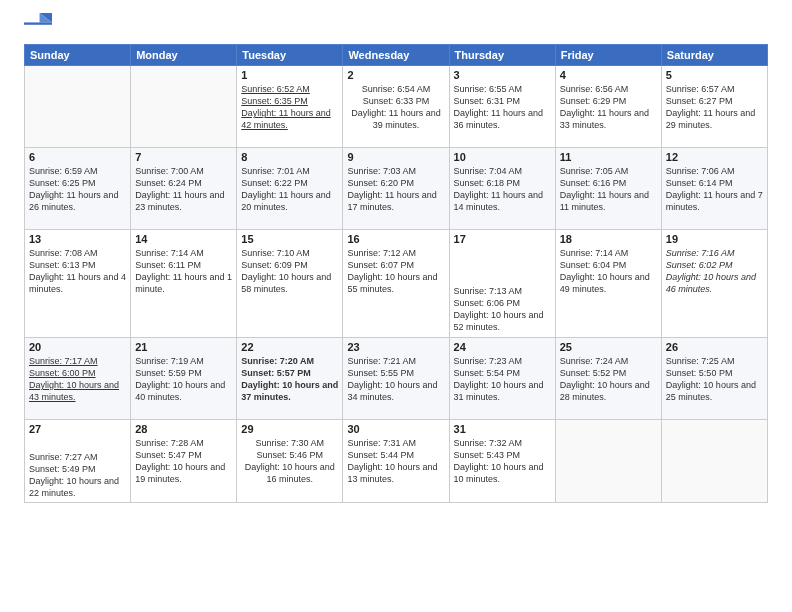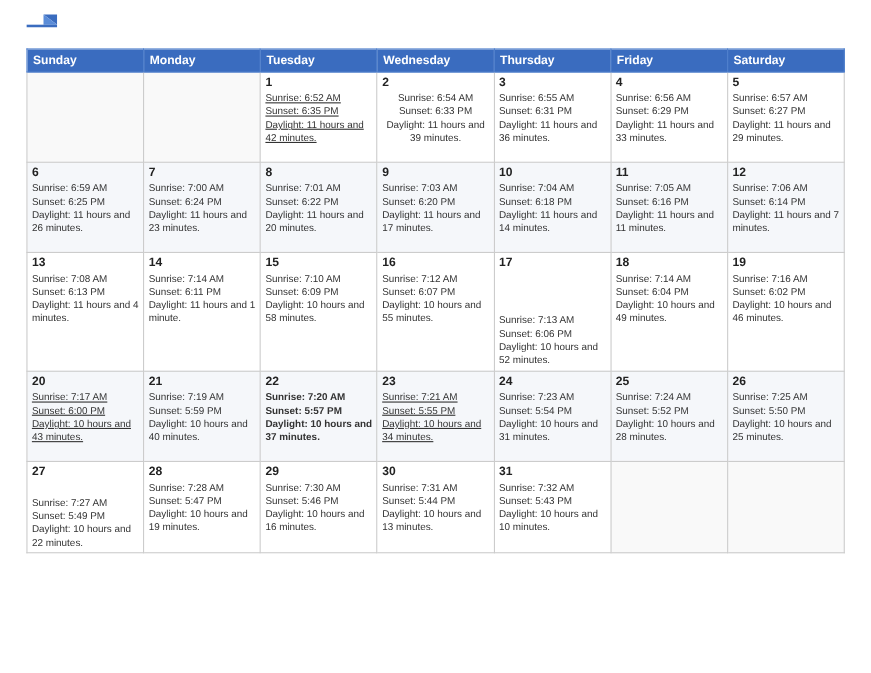--- a/index.html
+++ b/index.html
@@ -238,21 +238,21 @@
 Daylight: 10 hours and 52 minutes.</div>
           </td>
           <td>
             <div class="day-number">18</div>
             <div class="day-info" style="white-space: pre-line;">Sunrise: 7:14 AM
 Sunset: 6:04 PM
 Daylight: 10 hours and 49 minutes.</div>
           </td>
           <td>
             <div class="day-number">19</div>
-            <div class="day-info" style="white-space: pre-line;">Sunrise: 7:16 AM
+            <div class="day-info" style="white-space: pre-line; font-style: italic;">Sunrise: 7:16 AM
 Sunset: 6:02 PM
 Daylight: 10 hours and 46 minutes.</div>
           </td>
         </tr>
         <tr>
           <td>
             <div class="day-number">20</div>
             <div class="day-info" style="white-space: pre-line; text-decoration: underline;">Sunrise: 7:17 AM
 Sunset: 6:00 PM
 Daylight: 10 hours and 43 minutes.</div>
@@ -264,21 +264,21 @@
 Daylight: 10 hours and 40 minutes.</div>
           </td>
           <td>
             <div class="day-number">22</div>
             <div class="day-info" style="white-space: pre-line; font-weight: bold;">Sunrise: 7:20 AM
 Sunset: 5:57 PM
 Daylight: 10 hours and 37 minutes.</div>
           </td>
           <td>
             <div class="day-number">23</div>
-            <div class="day-info" style="white-space: pre-line; text-decoration: underline;">Sunrise: 7:21 AM
+            <div class="day-info" style="white-space: pre-line;">Sunrise: 7:21 AM
 Sunset: 5:55 PM
 Daylight: 10 hours and 34 minutes.</div>
           </td>
           <td>
             <div class="day-number">24</div>
             <div class="day-info" style="white-space: pre-line;">Sunrise: 7:23 AM
 Sunset: 5:54 PM
 Daylight: 10 hours and 31 minutes.</div>
           </td>
           <td>
@@ -302,21 +302,21 @@
 Daylight: 10 hours and 22 minutes.</div>
           </td>
           <td>
             <div class="day-number">28</div>
             <div class="day-info" style="white-space: pre-line;">Sunrise: 7:28 AM
 Sunset: 5:47 PM
 Daylight: 10 hours and 19 minutes.</div>
           </td>
           <td>
             <div class="day-number">29</div>
-            <div class="day-info" style="white-space: pre-line;">Sunrise: 7:30 AM
+            <div class="day-info" style="white-space: pre-line; text-align: center;">Sunrise: 7:30 AM
 Sunset: 5:46 PM
 Daylight: 10 hours and 16 minutes.</div>
           </td>
           <td>
             <div class="day-number">30</div>
             <div class="day-info" style="white-space: pre-line;">Sunrise: 7:31 AM
 Sunset: 5:44 PM
 Daylight: 10 hours and 13 minutes.</div>
           </td>
           <td>

